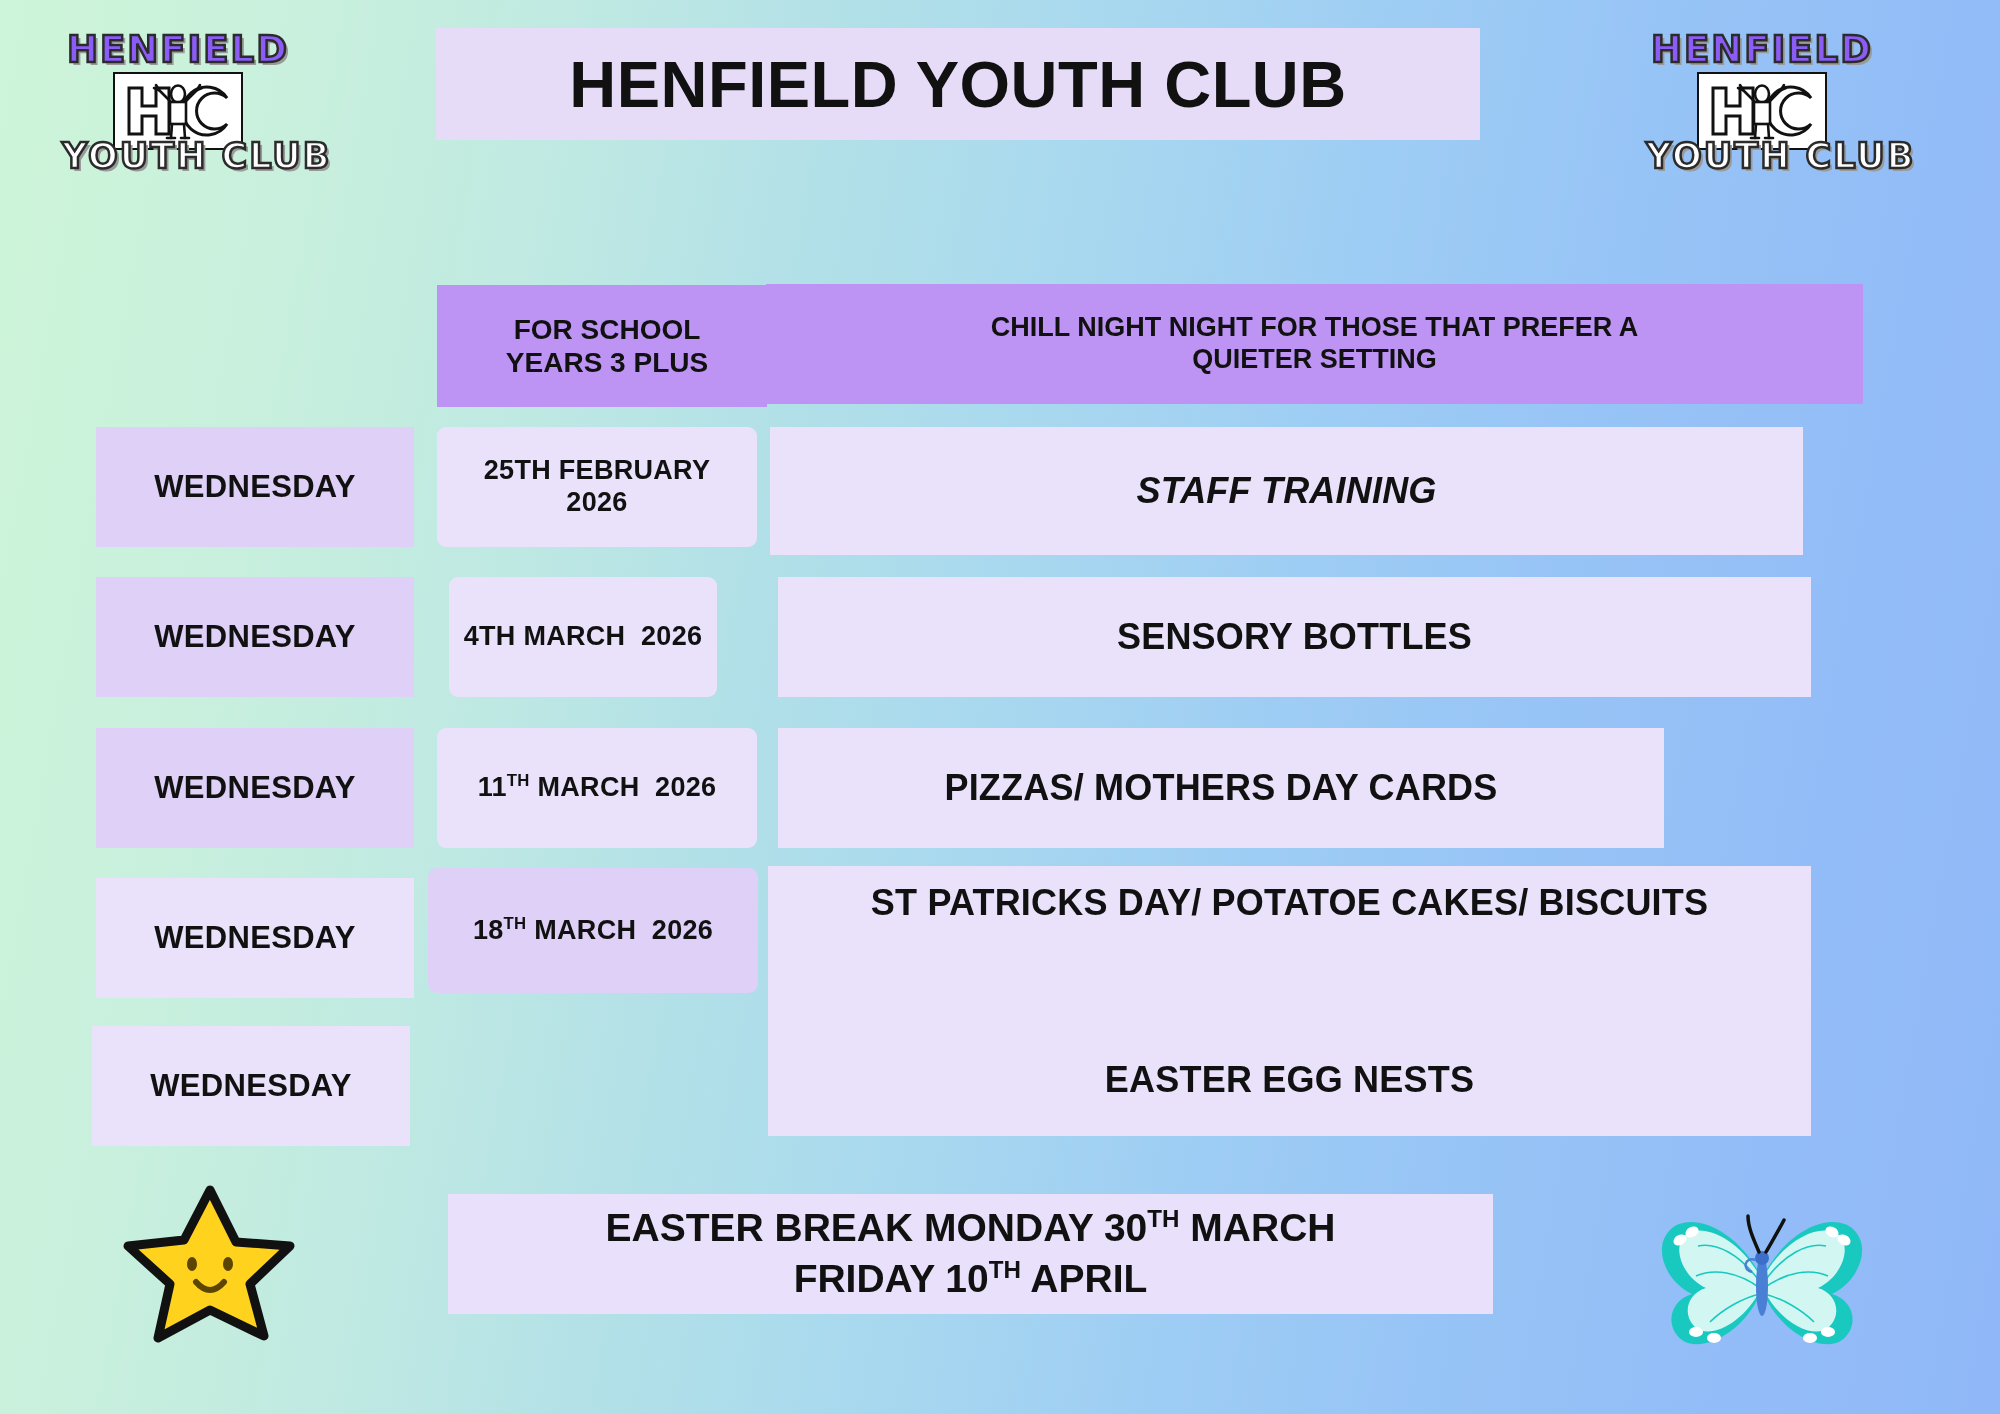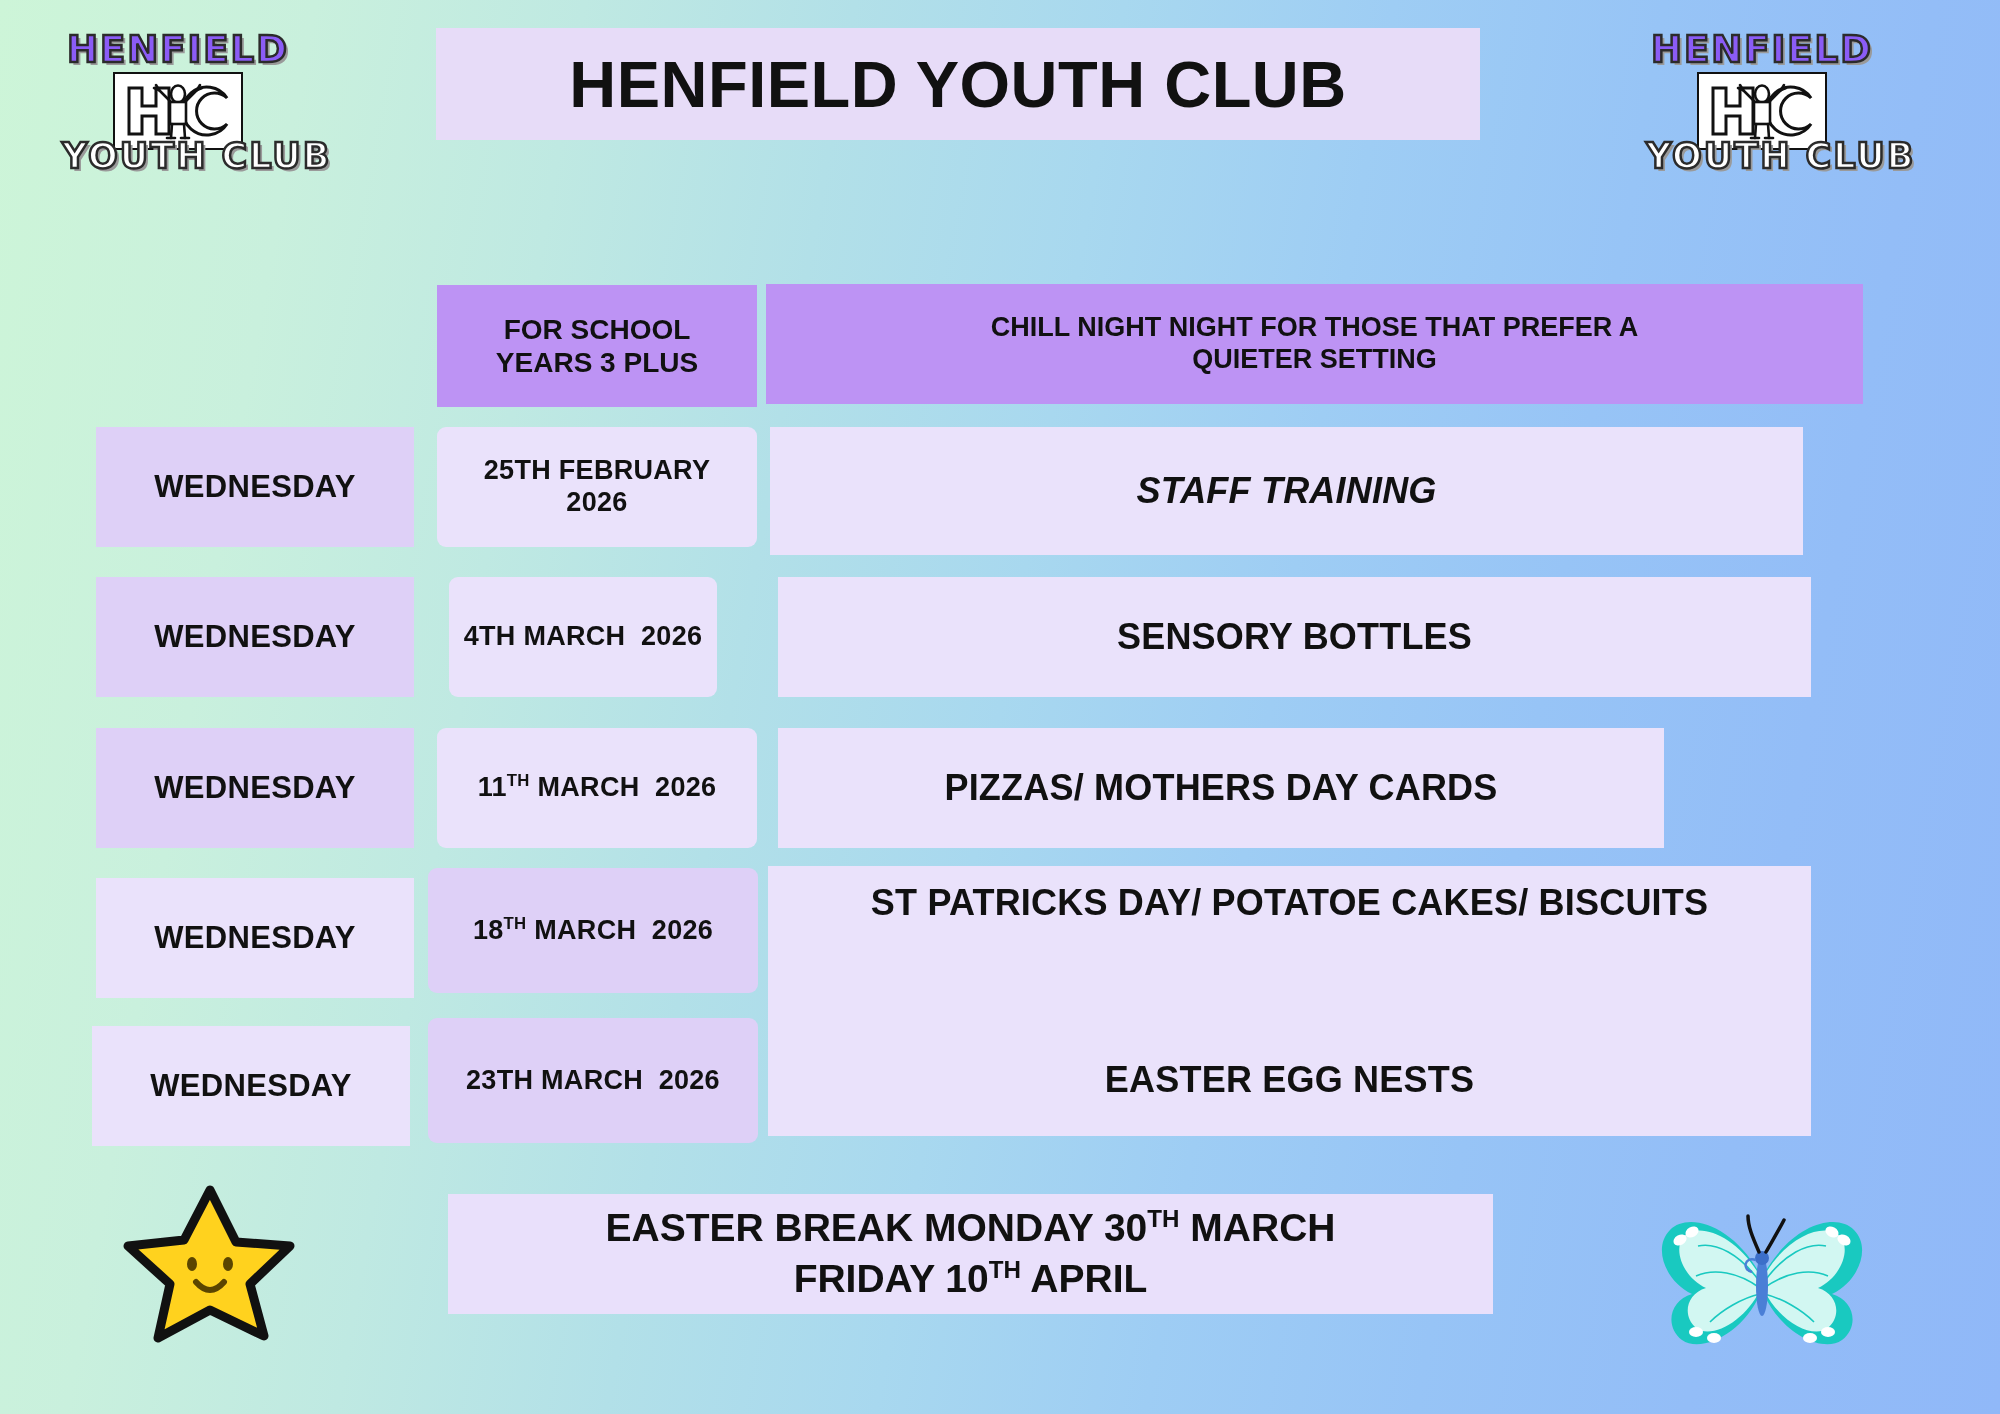--- a/index.html
+++ b/index.html
@@ -44,21 +44,21 @@
 
   
   .cell{position:absolute;display:flex;align-items:center;justify-content:center;
         text-align:center;color:#111;font-weight:700;line-height:1.18;}
   .c-day{font-size:31px;letter-spacing:0.3px;}
   .c-date{font-size:27px;letter-spacing:0.3px;border-radius:9px;}
   .c-act{font-size:36px;letter-spacing:0.2px;}
 
   .hdr{background:#bd93f4;}
   .hdr-time{font-size:26px;font-weight:700;}
-  .hdr-year{font-size:28px;font-weight:700;}
+  .hdr-year{font-size:28px;font-weight:700;padding-left:10px;}
   .hdr-chill{font-size:27px;font-weight:700;padding:0 26px;}   
   .sh-b{background:#ded0f7;}   
   .sh-c{background:#eae2fb;}   
 
   sup{font-size:0.62em;vertical-align:super;line-height:0;}
 
   
   #footer-banner{
     position:absolute;left:448px;top:1194px;width:1045px;height:120px;
     background:#e9e0fb;display:flex;align-items:center;justify-content:center;
@@ -160,23 +160,20 @@
   </div>
   <div class="cell c-act sh-c" style="left:778px;top:728px;width:886px;height:120px;">PIZZAS/ MOTHERS DAY CARDS</div>
 
   <div class="cell c-day sh-c" style="left:96px;top:878px;width:318px;height:120px;">WEDNESDAY</div>
   <div class="cell c-date sh-b" style="left:428px;top:868px;width:330px;height:125px;">
     <span><span>18</span><sup>TH</sup><span> MARCH</span>&nbsp; <span>2026</span></span>
   </div>
   <div class="cell c-act sh-c" style="left:768px;top:866px;width:1043px;height:270px;align-items:flex-start;padding-top:16px;box-sizing:border-box;">ST PATRICKS DAY/ POTATOE CAKES/ BISCUITS</div>
 
   <div class="cell c-day sh-c" style="left:92px;top:1026px;width:318px;height:120px;">WEDNESDAY</div>
-  <div class="cell c-date sh-b" style="left:428px;top:1018px;width:330px;height:125px;">
-    <span><span>23TH  MARCH</span>&nbsp; <span>2026</span></span>
-  </div>
   <div class="cell c-act" style="left:768px;top:1020px;width:1043px;height:120px;background:transparent;">EASTER EGG NESTS</div>
 
   <div id="footer-banner">
     <div id="footer-text">
       <span><span>EASTER BREAK  MONDAY 30</span><sup>TH</sup><span> MARCH</span></span><br>
       <span><span>FRIDAY 10</span><sup>TH</sup><span> APRIL</span></span>
     </div>
   </div>
 
   <svg id="star-deco" viewBox="0 0 180 160">

